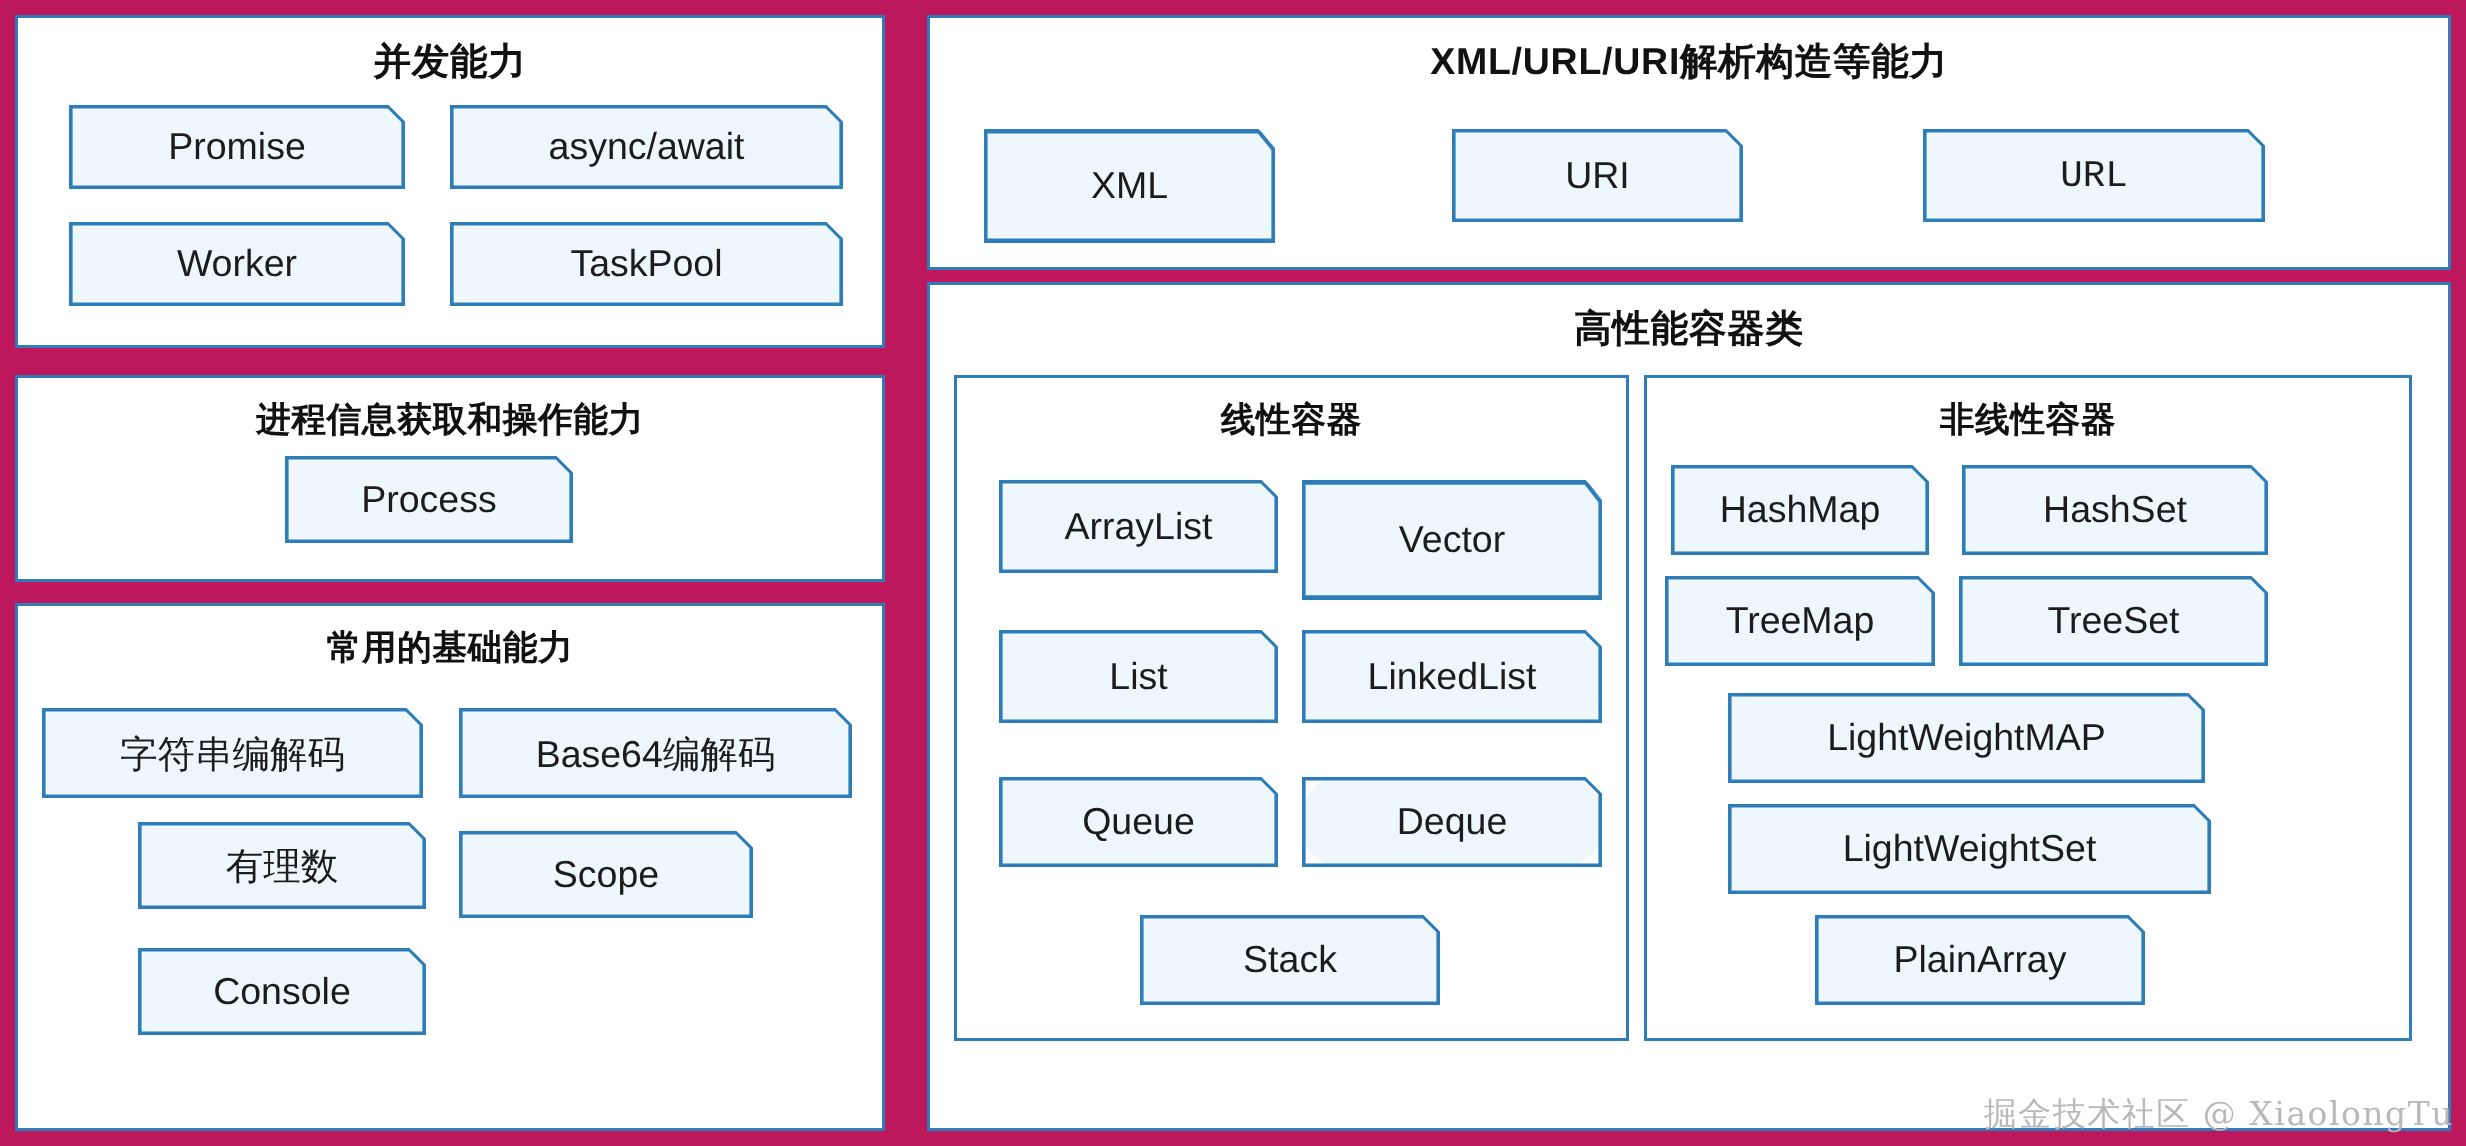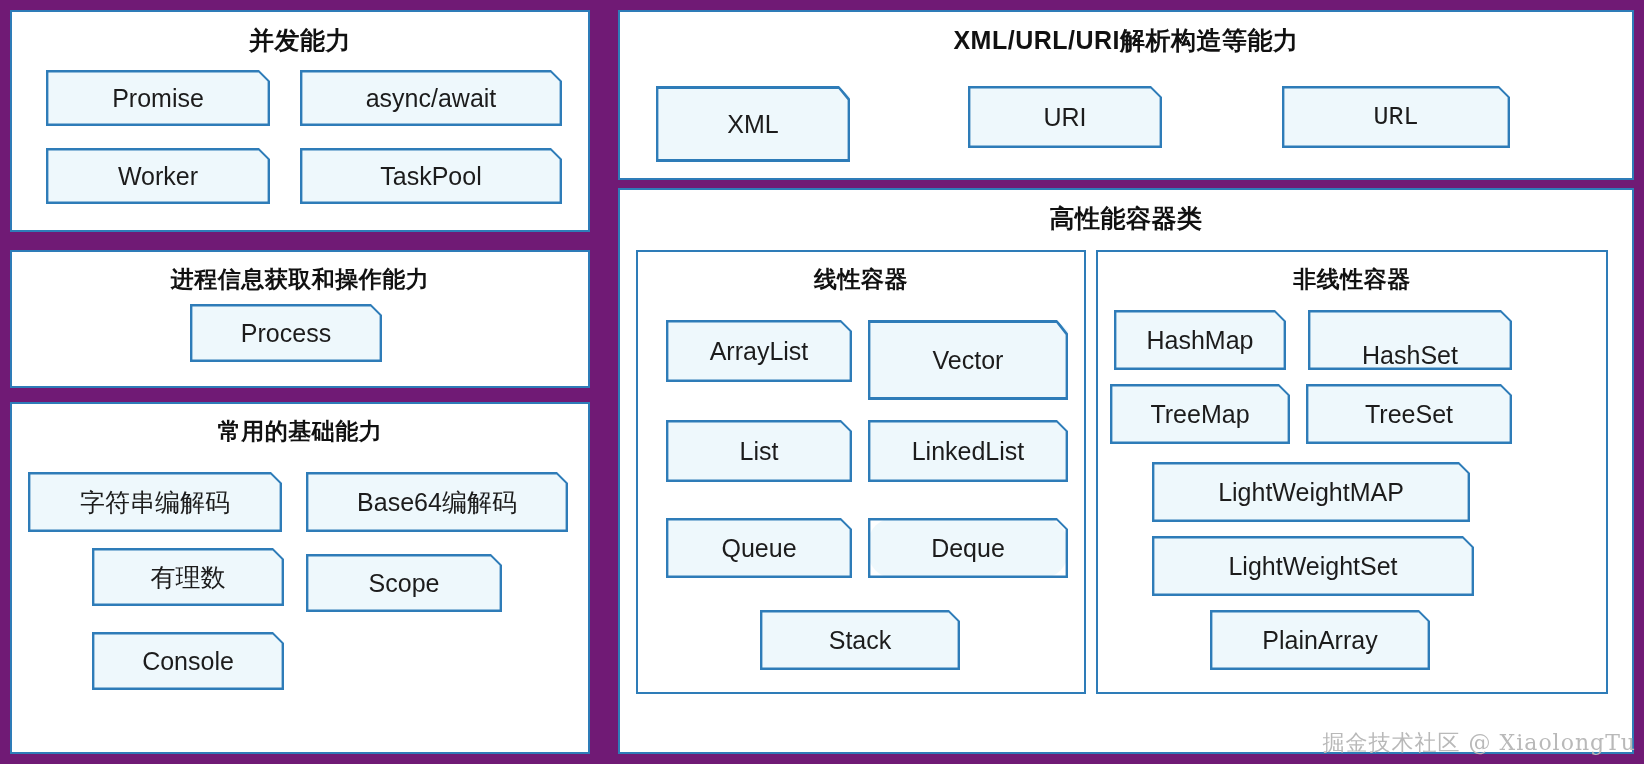--- a/index.html
+++ b/index.html
@@ -8,21 +8,21 @@
     background: #ffffff;
   }
   body {
     font-family: "Liberation Sans", "DejaVu Sans", sans-serif;
     color: #1a1a1a;
   }
   #canvas {
     position: relative;
     width: 1644px;
     height: 764px;
-    background: #701a75;
+    background: #be185d;
     overflow: hidden;
   }
 
   
   .panel {
     position: absolute;
     box-sizing: border-box;
     border: 2.5px solid #2e7cb8;
     background: #ffffff;
   }
@@ -243,21 +243,21 @@
     <div class="panel inner" style="left: 1096px; top: 250px; width: 512px; height: 444px; position: absolute;">
       <div class="panel-title title-md">非线性容器</div>
 
     </div>
     <div class="node" style="left: 1114px; top: 310px; width: 172px; height: 60px; position: absolute;">
       <svg class="node-border" viewBox="0 0 172 60" preserveAspectRatio="none">
         <path d="M1.2,1.2 L161,1.2 L170.8,11 L170.8,58.8 L1.2,58.8 Z" fill="none" stroke="#2e7cb8" stroke-width="2.4" stroke-linejoin="miter"></path>
       </svg>
         <span class="node-label">HashMap</span>
       </div>
-    <div class="node" style="left: 1308px; top: 310px; width: 204px; height: 60px; position: absolute; align-items: flex-end;">
+    <div class="node" style="left: 1308px; top: 310px; width: 204px; height: 60px; position: absolute;">
       <svg class="node-border" viewBox="0 0 204 60" preserveAspectRatio="none">
         <path d="M1.2,1.2 L193,1.2 L202.8,11 L202.8,58.8 L1.2,58.8 Z" fill="none" stroke="#2e7cb8" stroke-width="2.4" stroke-linejoin="miter"></path>
       </svg>
         <span class="node-label">HashSet</span>
       </div>
     <div class="node" style="left: 1110px; top: 384px; width: 180px; height: 60px; position: absolute;">
       <svg class="node-border" viewBox="0 0 180 60" preserveAspectRatio="none">
         <path d="M1.2,1.2 L169,1.2 L178.8,11 L178.8,58.8 L1.2,58.8 Z" fill="none" stroke="#2e7cb8" stroke-width="2.4" stroke-linejoin="miter"></path>
       </svg>
         <span class="node-label">TreeMap</span>

